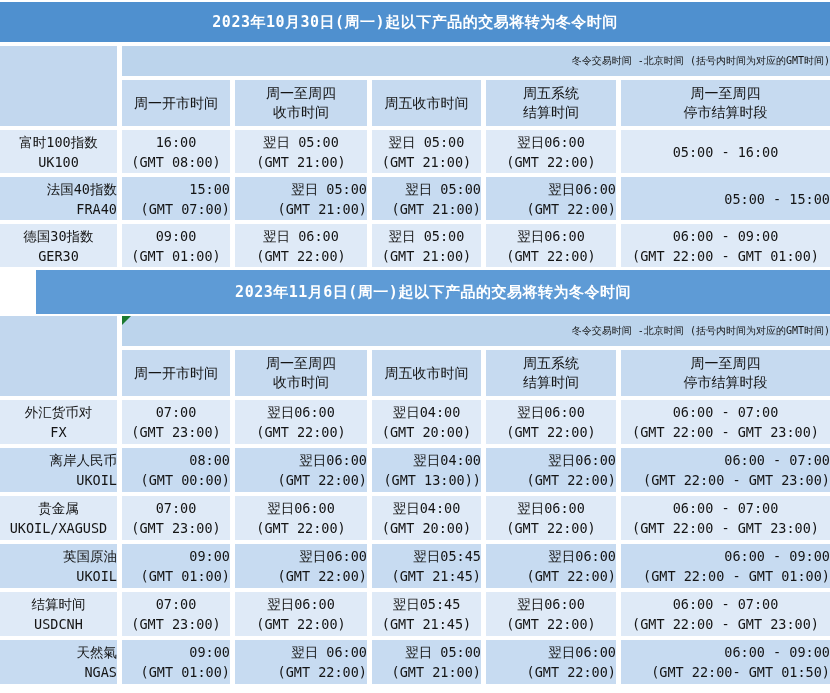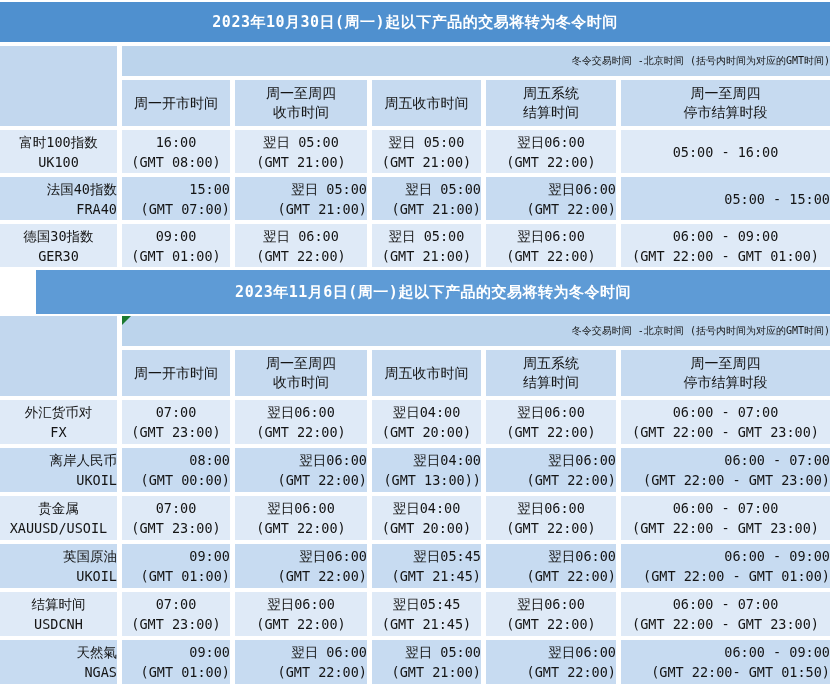--- a/index.html
+++ b/index.html
@@ -227,21 +227,21 @@
     </div>
     <div class="cell">
       <span>06:00 - 07:00</span>
       <span>(GMT 22:00 - GMT 23:00)</span>
     </div>
   </div>
 
   <div class="trow light">
     <div class="cell name">
       <span>贵金属</span>
-      <span>XAUUSD/USOIL</span>
+      <span>UKOIL/XAGUSD</span>
     </div>
     <div class="cell">
       <span>07:00</span>
       <span>(GMT 23:00)</span>
     </div>
     <div class="cell">
       <span>翌日06:00</span>
       <span>(GMT 22:00)</span>
     </div>
     <div class="cell">

